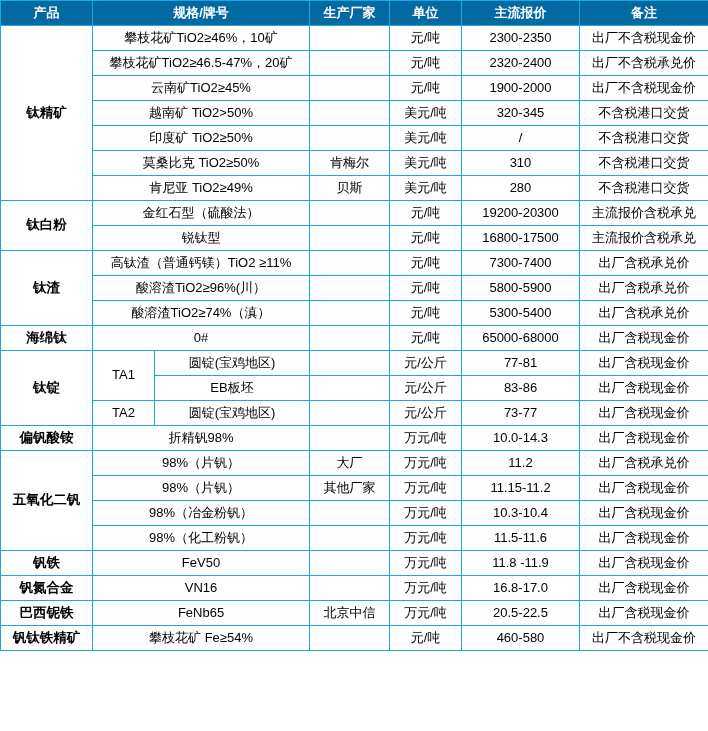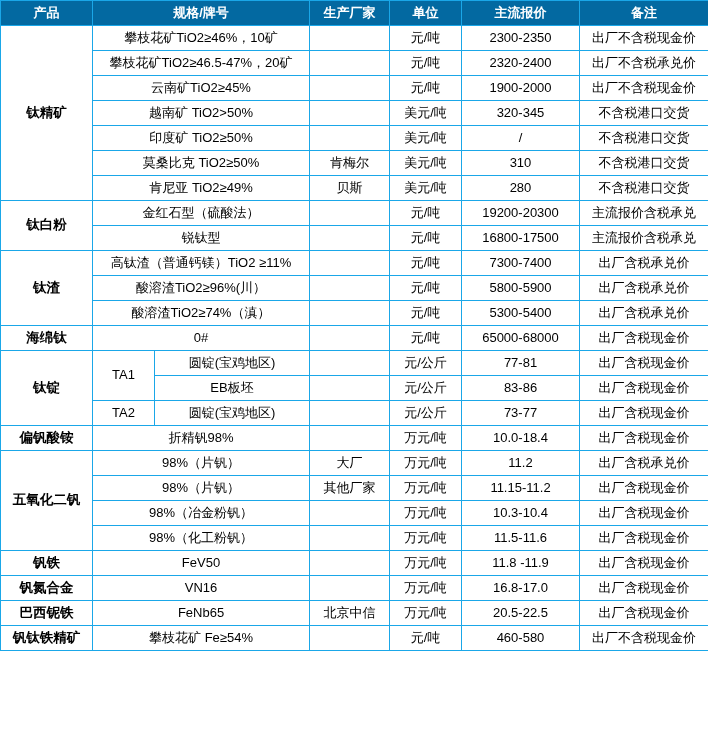--- a/index.html
+++ b/index.html
@@ -201,21 +201,21 @@
       <td>元/公斤</td>
       <td>73-77</td>
       <td>出厂含税现金价</td>
     </tr>
 
     <tr>
       <td class="cat">偏钒酸铵</td>
       <td class="left" colspan="2">折精钒98%</td>
       <td></td>
       <td>万元/吨</td>
-      <td>10.0-18.4</td>
+      <td>10.0-14.3</td>
       <td>出厂含税现金价</td>
     </tr>
 
     <tr>
       <td class="cat" rowspan="4">五氧化二钒</td>
       <td class="left" colspan="2">98%（片钒）</td>
       <td>大厂</td>
       <td>万元/吨</td>
       <td>11.2</td>
       <td>出厂含税承兑价</td>

